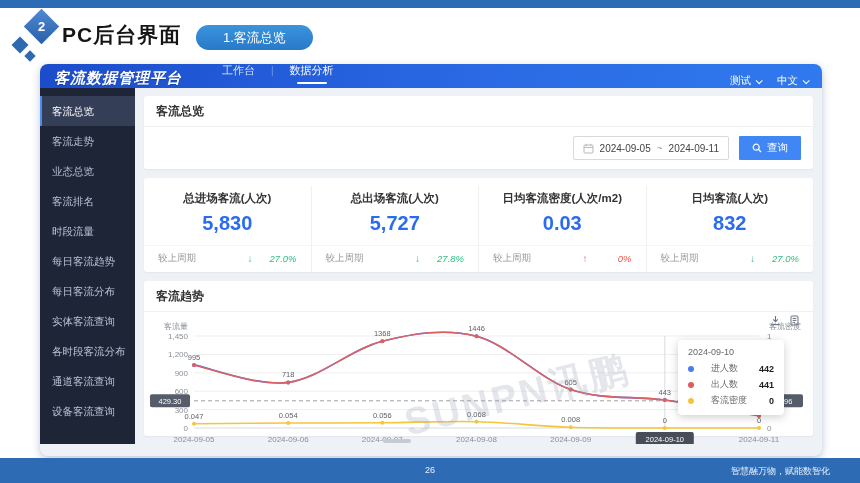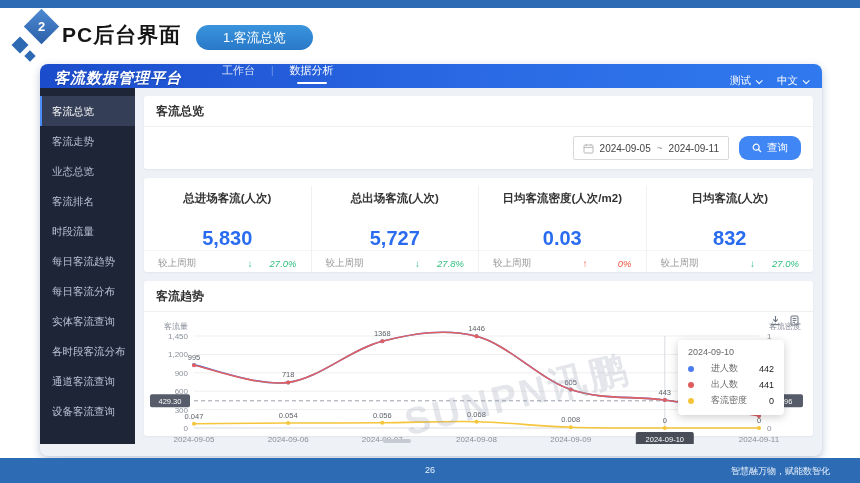--- a/index.html
+++ b/index.html
@@ -49,29 +49,29 @@
 
   
   .filter-row { display:flex; align-items:center; padding:9px 12px; gap:10px; }
   .select-box { width:292px; height:24px; border:1px solid #d9d9d9; border-radius:2px; display:flex; align-items:center;
     padding:0 9px; font-size:10.5px; color:#555; background:#fff; cursor:pointer; }
   .select-box .chev { margin-left:auto; color:#b9b9b9; }
   .flex-spacer { flex:1; }
   .date-box { height:24px; border:1px solid #d9d9d9; border-radius:2px; display:flex; align-items:center; gap:6px;
     padding:0 9px; font-size:10px; color:#444; background:#fff; cursor:pointer; white-space:nowrap; }
   .date-sep { color:#999; }
-  .query-btn { height:24px; background:#4086f4; border:none; border-radius:9px; color:#fff; font-size:10.5px;
+  .query-btn { height:24px; background:#4086f4; border:none; border-radius:1px; color:#fff; font-size:10.5px;
     display:flex; align-items:center; gap:5px; padding:0 13px; cursor:pointer; }
 
   
   .kpi-card { height:94px; display:flex; flex:none; padding-top:8px; }
   .kpi { flex:1; display:flex; flex-direction:column; text-align:center; }
   .kpi + .kpi { border-left:1px solid #f0f0f0; }
   .kpi-label { font-size:11.5px; font-weight:bold; color:#333; margin-top:5px; }
-  .kpi-value { font-size:20px; font-weight:bold; color:#2a6cf0; margin-top:21px;text-align:center; }
+  .kpi-value { font-size:20px; font-weight:bold; color:#2a6cf0; margin-top:6px;text-align:center; }
   .kpi-compare { margin-top:auto; display:flex; align-items:center; font-size:9.5px; color:#999;
     padding:6px 14px 7px; border-top:1px solid #f5f5f5; }
   .cmp-arrow { margin-left:auto; font-size:10px; }
   .cmp-pct { width:44px; text-align:right;font-style:italic; }
   .down { color:#2fbf7f; } .up { color:#f35843; }
 
   
   .trend-card { flex:1; position:relative; display:flex; flex-direction:column; }
   .chart-wrap { position:relative; flex:1; }
   .chart-tools { position:absolute; right:13px; top:3px; display:flex; gap:8px; z-index:3; color:#6b7280; }
@@ -81,21 +81,21 @@
   .tk { font-size:8px; fill:#8a8f99; }
   .pl { font-size:7.5px; fill:#5d6269; }
   .bd { font-size:7.5px; fill:#fff; }
   .watermark { position:absolute; left:255px; top:34px; width:430px; transform:rotate(-14deg);
     font-size:38px; font-weight:bold; letter-spacing:3px; color:rgba(150,160,178,.26); z-index:2; pointer-events:none; white-space:nowrap; }
   .chart-tip { position:absolute; left:534px; top:28px; width:106px; background:#fff; border-radius:4px;
     box-shadow:0 2px 10px rgba(0,0,0,.20); padding:7px 10px 8px; font-size:9px; z-index:4; }
   .tip-title { color:#666; margin-bottom:5px; }
   .tip-row { display:flex; align-items:center; gap:17px; margin-top:3px; color:#666; }
   .tip-dot { width:6px; height:6px; border-radius:50%; flex:none; }
-  .tip-val { margin-left:auto; font-weight:normal; color:#222; }
+  .tip-val { margin-left:auto; font-weight:bold; color:#222; }
   .h-scrollbar { position:absolute; left:248px; bottom:1px; width:28px; height:4px; border-radius:2px; background:#c6cad2; }
 
   .icon-svg { display:block; }
 </style>
 </head>
 <body>
 
 <div class="slide">
   <div class="top-strip"></div>
 

